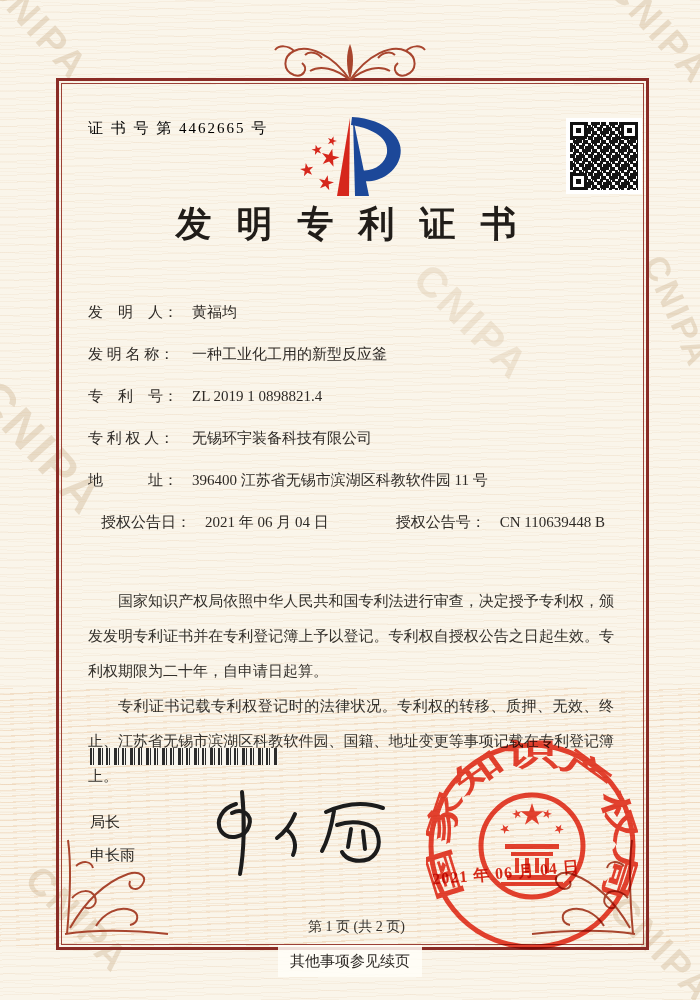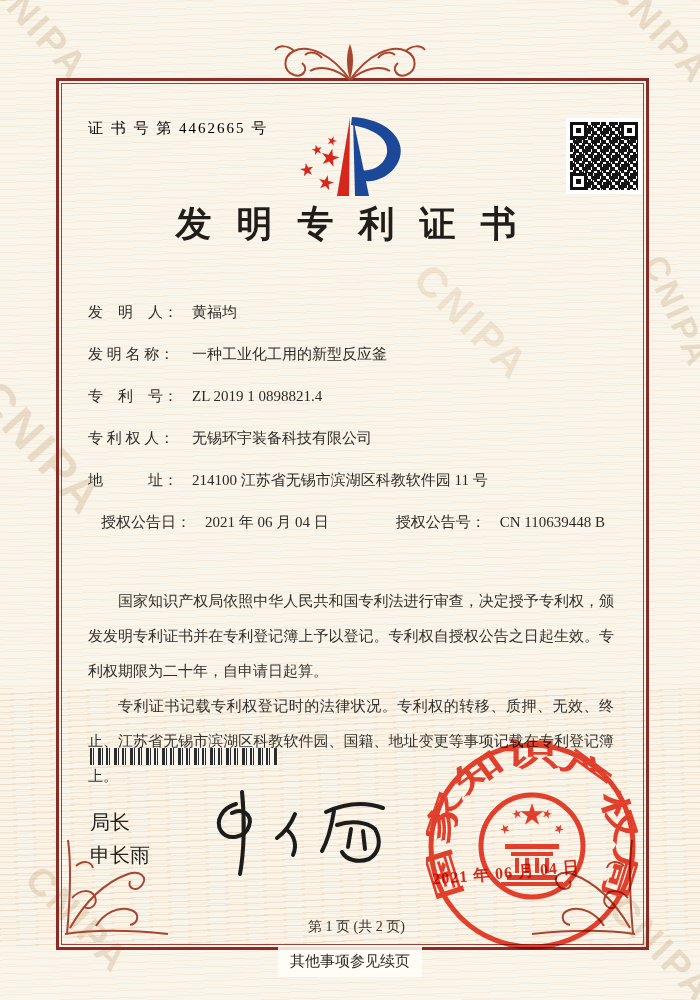--- a/index.html
+++ b/index.html
@@ -38,21 +38,21 @@
   .fields{position:absolute;left:88px;top:300px;width:530px;font-size:15px;}
   .frow{line-height:25px;margin-bottom:17px;white-space:nowrap;}
   .flabel{display:inline-block;min-width:104px;}
   .grant .pair{display:inline-block;margin-left:13px;}
   .grant .pair:first-child{width:278px;}
   .body-text{position:absolute;left:88px;top:584px;width:526px;
     font-size:15px;line-height:35px;text-align:justify;color:#33302b;}
   .body-text p{margin:0;text-indent:2em;}
   .barcode{position:absolute;left:90px;top:748px;width:188px;height:17px;
     background:repeating-linear-gradient(90deg,#2c2c2c 0 2px,#f8f5ee 2px 3px,#2c2c2c 3px 4px,#f8f5ee 4px 8px,#2c2c2c 8px 11px,#f8f5ee 11px 12px,#2c2c2c 12px 13px,#f8f5ee 13px 16px);}
-  .signoff{position:absolute;left:90px;top:806px;font-size:20px;line-height:33px;color:#26231f;}
+  .signoff{position:absolute;left:90px;top:806px;font-size:15px;line-height:33px;color:#26231f;}
   .signature{position:absolute;left:198px;top:780px;width:200px;height:100px;}
   .seal{position:absolute;left:426px;top:740px;width:212px;height:212px;z-index:5;
     mix-blend-mode:multiply;opacity:.93;}
   .seal-date{position:absolute;left:432px;top:860px;width:220px;z-index:6;
     transform:rotate(-5deg);font-size:16px;font-weight:bold;color:#dc2c1a;
     letter-spacing:1px;mix-blend-mode:multiply;white-space:nowrap;}
   .page-num{position:absolute;left:0;right:0;top:918px;text-align:center;font-size:14px;color:#33302b;padding-left:13px;}
   .footer-note{position:absolute;left:0;right:0;top:952px;text-align:center;font-size:15px;color:#2e2a26;}
   .footer-note span{background:rgba(255,254,248,.85);padding:8px 12px;}
 </style>
@@ -148,21 +148,21 @@
       <div class="frow">
         <span class="flabel">发 明 名 称：</span><span>一种工业化工用的新型反应釜</span>
       </div>
       <div class="frow">
         <span class="flabel">专　利　号：</span><span>ZL 2019 1 0898821.4</span>
       </div>
       <div class="frow">
         <span class="flabel">专 利 权 人：</span><span>无锡环宇装备科技有限公司</span>
       </div>
       <div class="frow">
-        <span class="flabel">地　　　址：</span><span>214100 江苏省无锡市滨湖区科教软件园 11 号</span>
+        <span class="flabel">地　　　址：</span><span>396400 江苏省无锡市滨湖区科教软件园 11 号</span>
       </div>
       <div class="frow grant">
         <span class="pair">
           <span class="flabel">授权公告日：</span><span>2021 年 06 月 04 日</span>
         </span>
         <span class="pair">
           <span class="flabel">授权公告号：</span><span>CN 110639448 B</span>
         </span>
       </div>
     </div>

